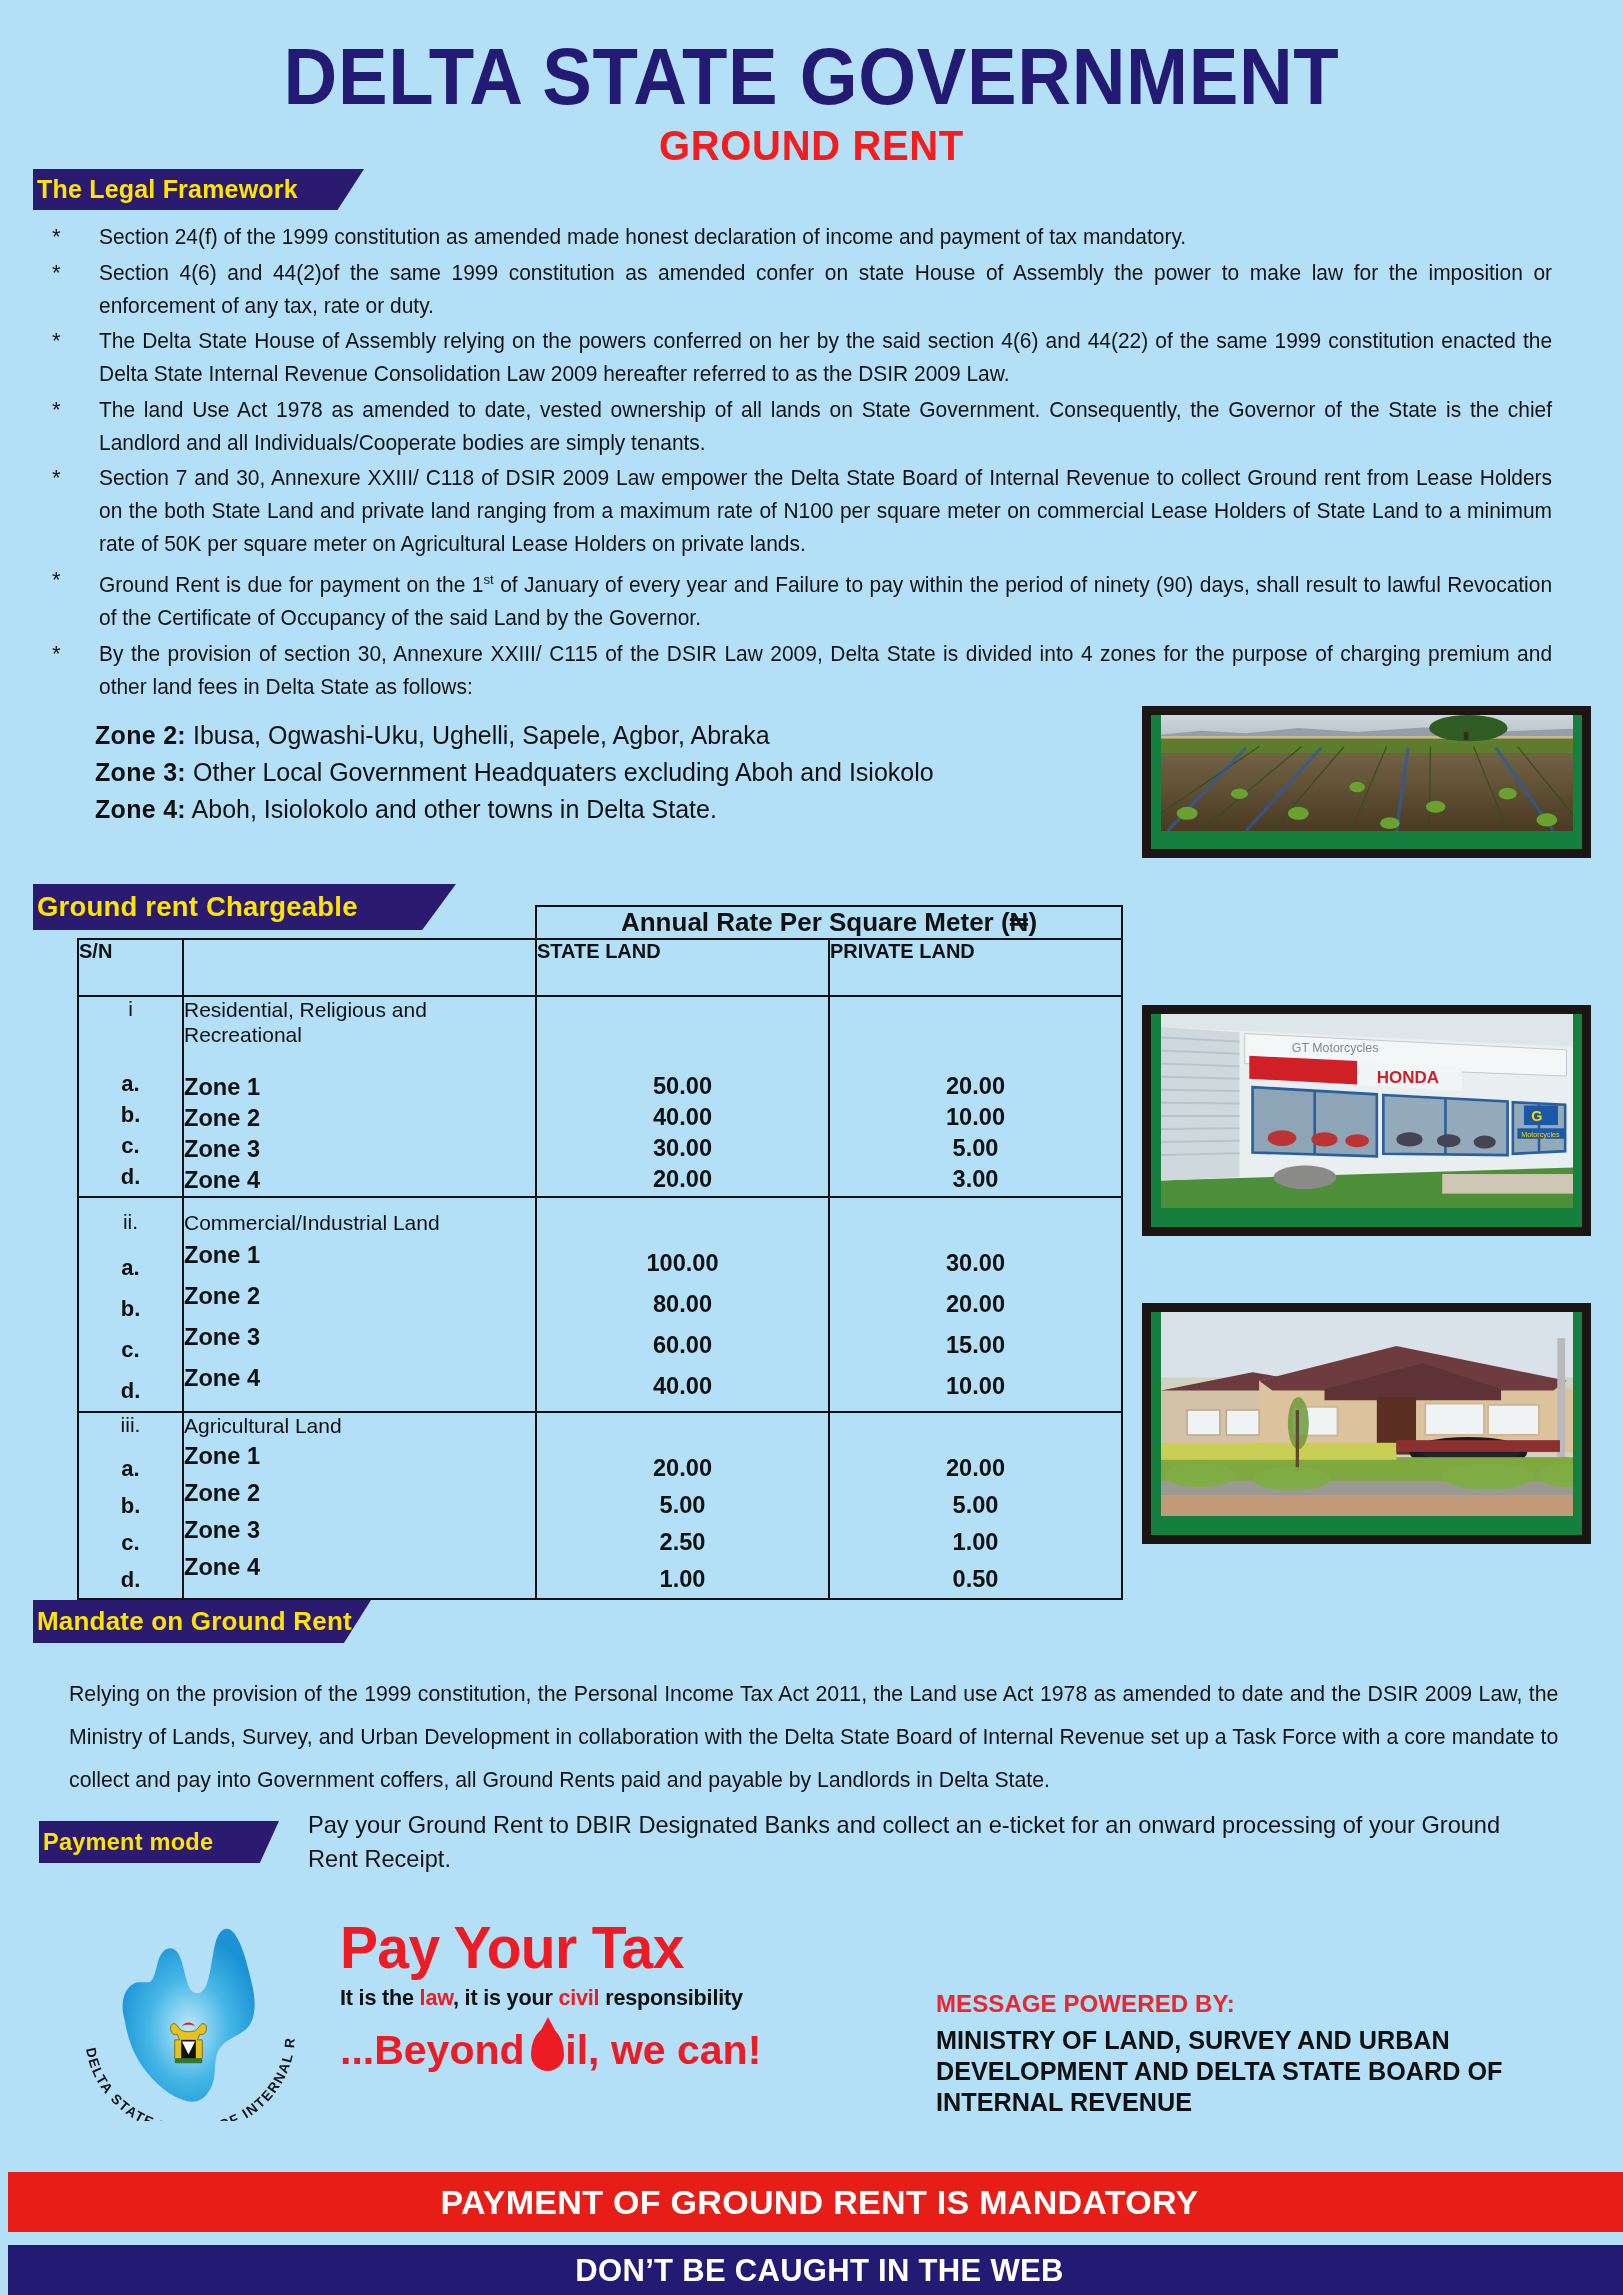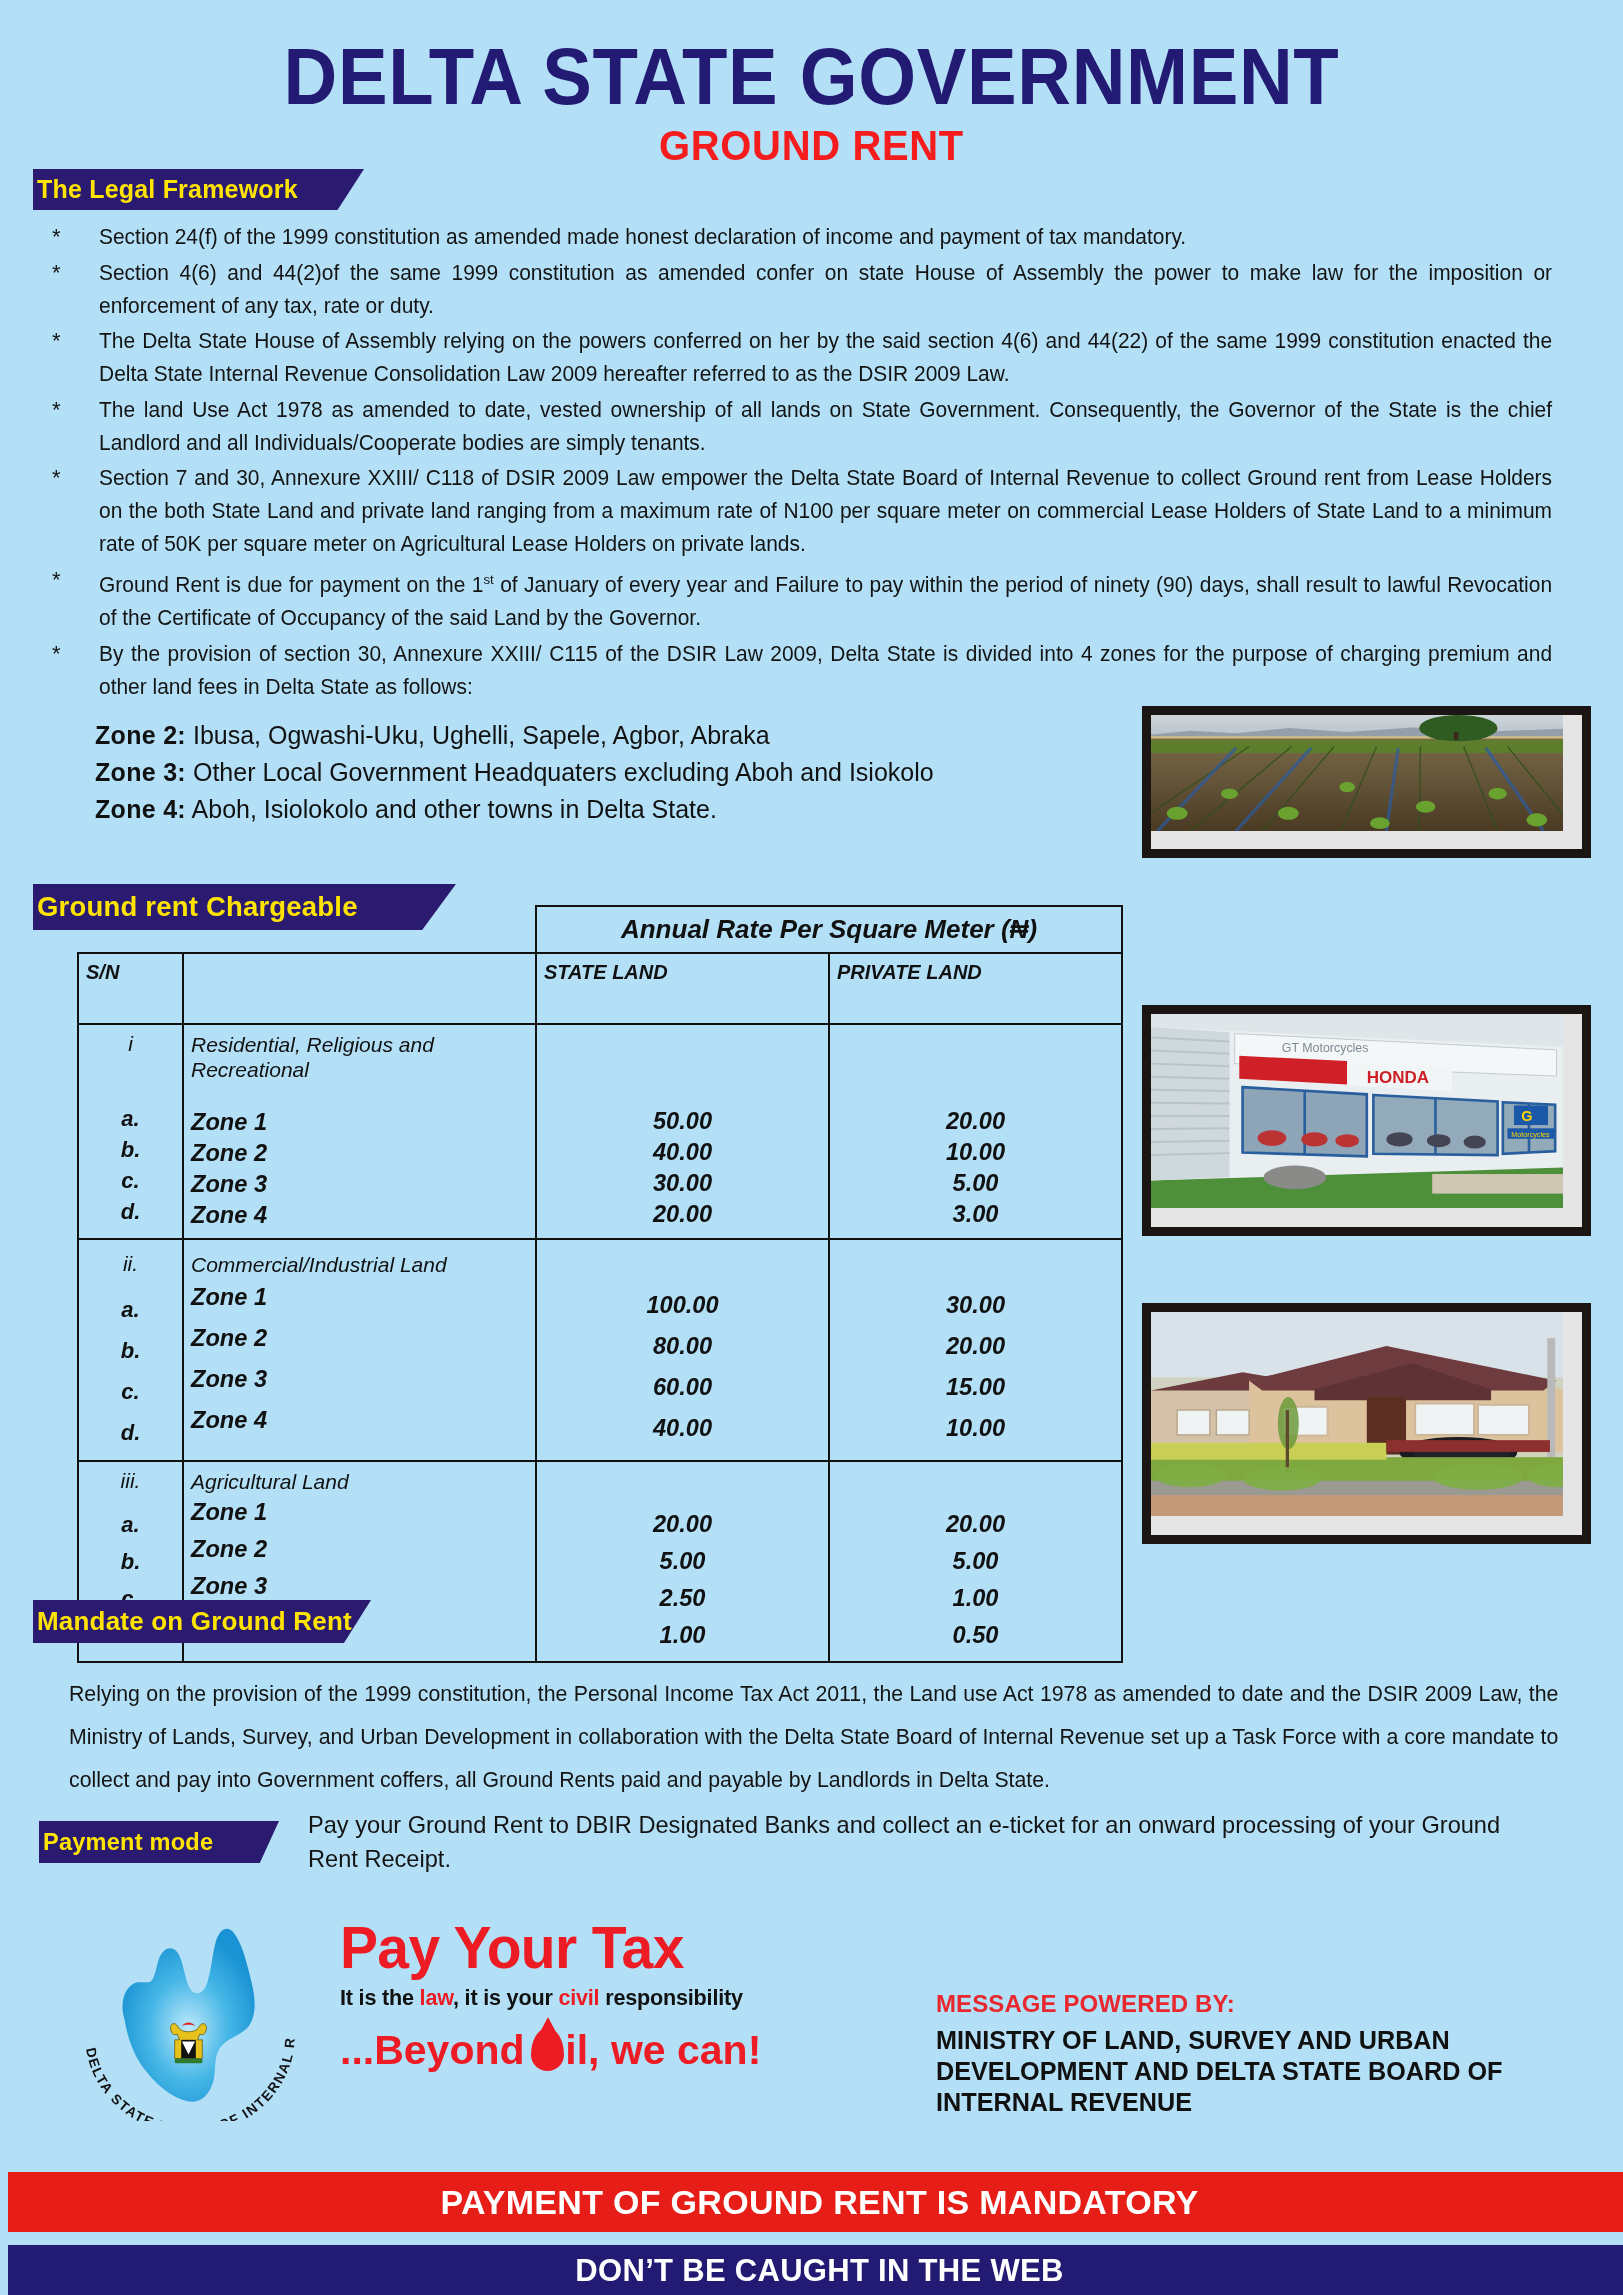--- a/index.html
+++ b/index.html
@@ -52,21 +52,21 @@
 
   
   .zones{position:absolute;left:95px;top:717px;width:1021px;}
   .zone-row{font-size:25px;line-height:37px;color:#111;}
   .zone-row b{font-weight:bold;letter-spacing:0.3px;}
   .zone-row span{font-weight:normal;}
 
   
   .tbl{position:absolute;left:77px;top:905px;width:1045px;}
   .tbl table{border-collapse:collapse;width:100%;table-layout:fixed;}
-  .tbl td{border:2px solid #111;vertical-align:top;padding:7px;font-style:italic;}
+  .tbl td{border:2px solid #111;vertical-align:top;padding:0;}
   .c-sn{width:105px;}
   .c-desc{width:353px;}
   .c-state{width:293px;}
   .c-priv{width:293px;}
   .noborder{border:none !important;background:transparent;}
   .hdr-annual{
     text-align:center;font-size:26px;font-weight:bold;color:#111;
     padding:21px 0 11.8px 0;
   }
   .hdr-cell{
@@ -84,21 +84,21 @@
   .num-cell .v{display:block;height:31px;line-height:31px;}
   .sec2 .sn-cell,.sec2 .desc-cell,.sec2 .num-cell{padding-top:11.8px;}
   .sec2 .num-cell .v{height:41px;line-height:33px;}
   .sec2 .desc-cell .zn{height:41px;line-height:41px;}
   .sec2 .sn-cell .ltr{height:41px;line-height:41px;}
   .sec3 .num-cell .v{height:37px;line-height:37px;}
   .sec3 .desc-cell .zn{height:37px;line-height:37px;}
   .sec3 .sn-cell .ltr{height:37px;line-height:37px;}
 
   
-  .photo{position:absolute;border:9.2px solid #1b1613;overflow:hidden;background:#e5e5e5;}
+  .photo{position:absolute;border:9.2px solid #1b1613;overflow:hidden;background:#15803d;text-align:center;}
   #photo-farm{left:1142px;top:706px;width:431px;height:134px;}
   #photo-shop{left:1142px;top:1005px;width:431px;height:213px;}
   #photo-house{left:1142px;top:1303px;width:431px;height:223px;}
 
   
   .mandate-text{
     position:absolute;left:69px;top:1672px;width:1512px;
     font-size:21.6px;line-height:43px;color:#141414;text-align:justify;
     transform:scaleX(0.985);transform-origin:left top;
   }

